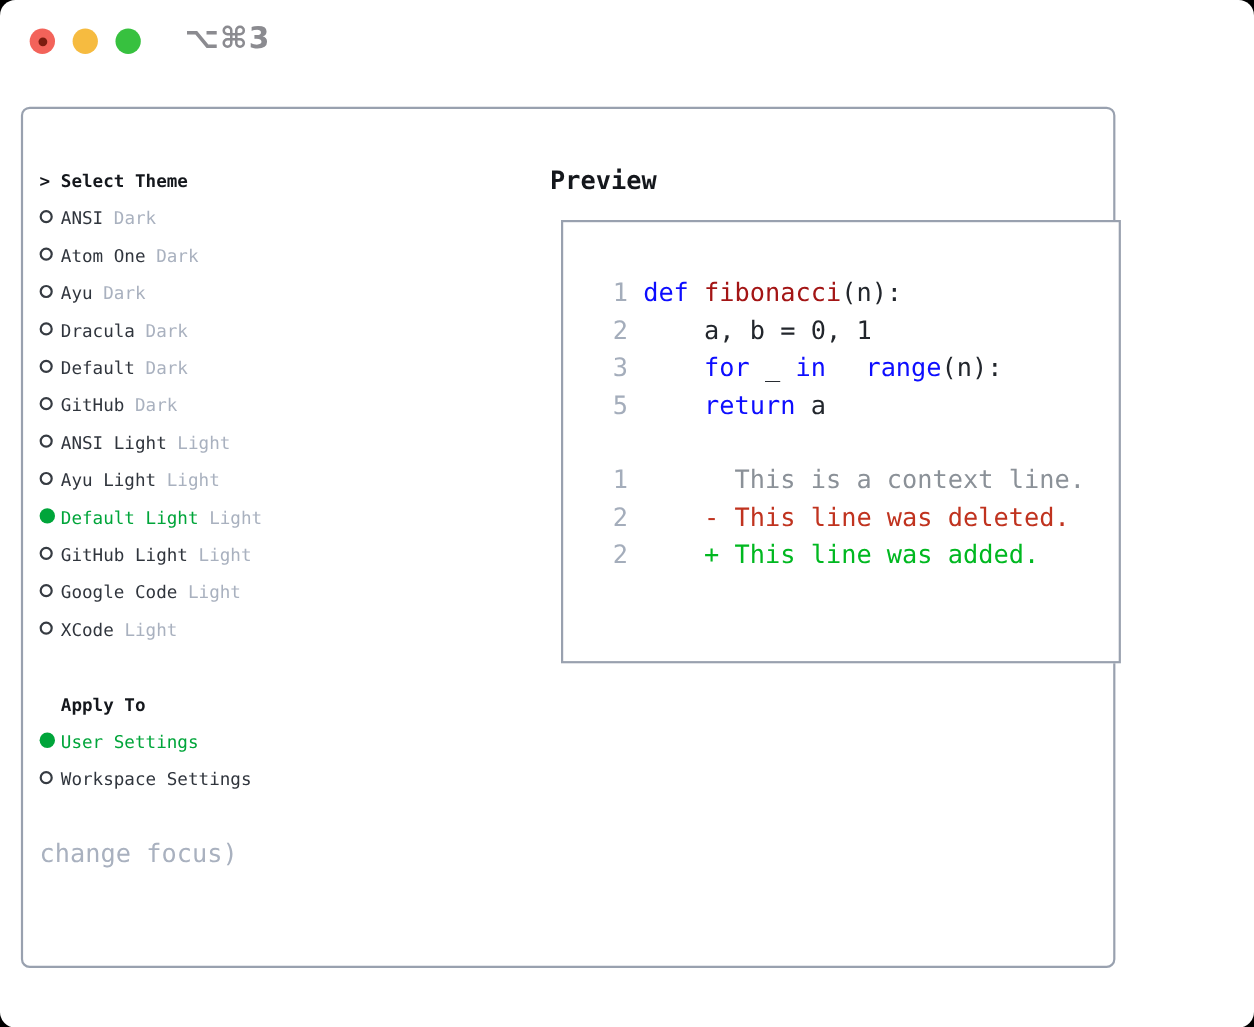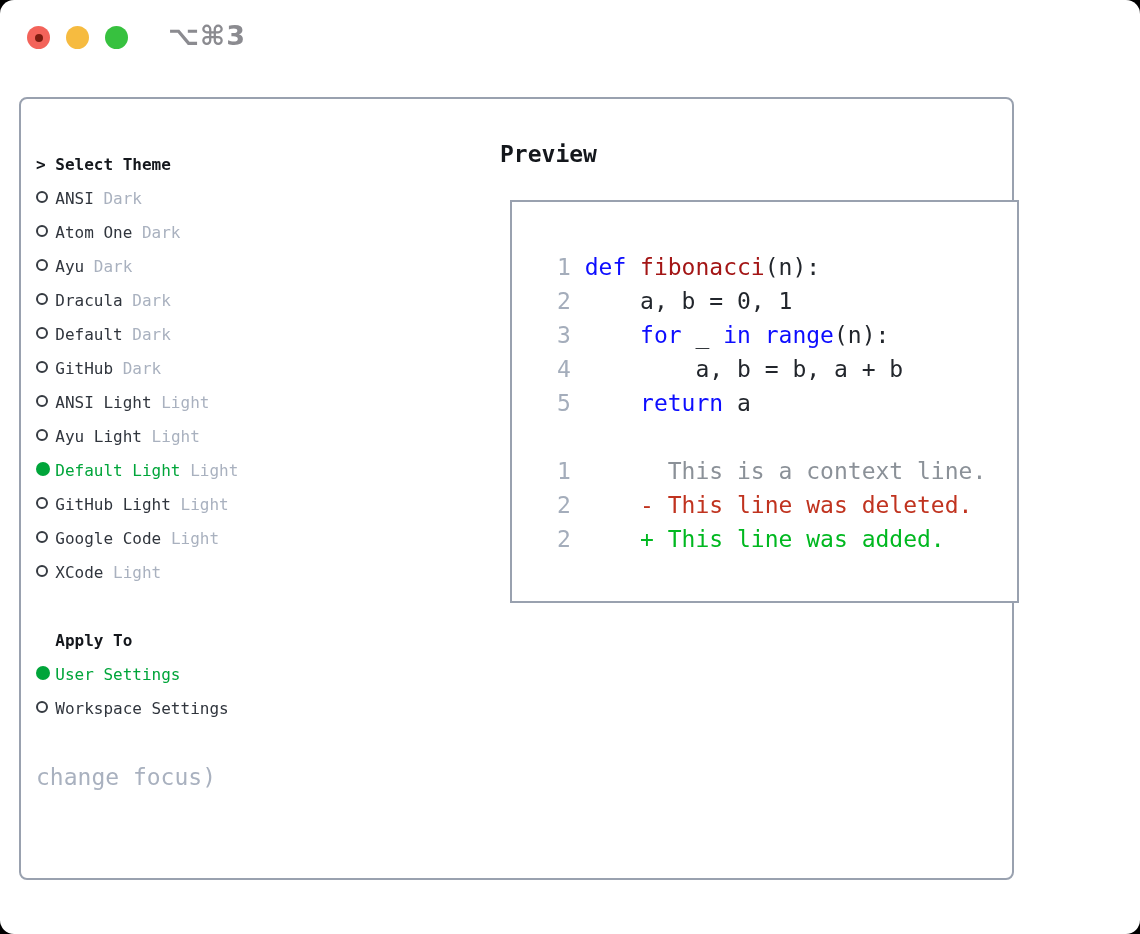--- a/index.html
+++ b/index.html
@@ -47,21 +47,21 @@
     display:inline-block;width:12px;height:12px;border-radius:50%;
     border:2px solid #363b42;vertical-align:1px;box-sizing:border-box;
   }
   .radio.on{border:none;width:14px;height:14px;background:var(--selected-green);vertical-align:0;}
   .row .sfx{color:var(--dim);}
   .row.sel .nm{color:var(--selected-green);}
   .blank{height:34px;}
   .help{font-size:23px;line-height:34px;color:var(--dim);white-space:pre;}
   
   .preview-title{
-    position:absolute;left:479px;top:38px;
+    position:absolute;left:479px;top:49px;
     font-size:23px;line-height:34px;font-weight:bold;color:var(--heading);
   }
   .preview-box{
     position:absolute;left:489px;top:101px;width:472px;height:399px;
     border:2px solid var(--panel-border);background:#fff;
     overflow:hidden;
     padding-left:33px;
   }
   .code{padding:48px 0 0 12px;}
   .cl{white-space:pre;font-size:23px;line-height:34px;color:var(--plain);}
@@ -107,22 +107,21 @@
         </div>
       <div class="blank"></div>
       <div class="help">change focus)</div>
     </div>
 
     <div class="preview-title">Preview</div>
     <div class="preview-box">
       <div class="code" id="code-lines">
           <div class="cl"><span class="ln">1</span><span style="color: var(--keyword);">def </span><span style="color: var(--function);">fibonacci</span><span style="color: var(--plain);">(n):</span></div>
           <div class="cl"><span class="ln">2</span><span style="color: var(--plain);">    a, b = 0, 1</span></div>
-          <div class="cl"><span class="ln">3</span><span style="color: var(--plain);">    </span><span style="color: var(--keyword);">for</span><span style="color: var(--plain);"> _ </span><span style="color: var(--keyword);">in</span><span style="color: var(--plain);"> </span><span style="color: var(--keyword);">range</span><span style="color: var(--plain);">(n):</span></div>
-          <div class="cl"><span class="ln">4</span><span style="color: var(--plain);">        a, b = b, a + b</span></div>
+          <div class="cl"><span class="ln">3</span><span style="color: var(--plain);">    </span><span style="color: var(--keyword);">for</span><span style="color: var(--plain);"> _ </span><span style="color: var(--keyword);">in</span><span style="color: var(--plain);"> </span><span style="color: var(--keyword); margin-left: 22px;">range</span><span style="color: var(--plain);">(n):</span></div>
           <div class="cl"><span class="ln">5</span><span style="color: var(--plain);">    </span><span style="color: var(--keyword);">return</span><span style="color: var(--plain);"> a</span></div>
           <div class="cl"><span class="ln"></span> </div>
           <div class="cl"><span class="ln">1</span><span style="color: var(--context);">      This is a context line.</span></div>
           <div class="cl"><span class="ln">2</span><span style="color: var(--plain);">    </span><span style="color: var(--deleted);">- This line was deleted.</span></div>
           <div class="cl"><span class="ln">2</span><span style="color: var(--plain);">    </span><span style="color: var(--added);">+ This line was added.</span></div>
         </div>
     </div>
 
   </div>
 </div>

